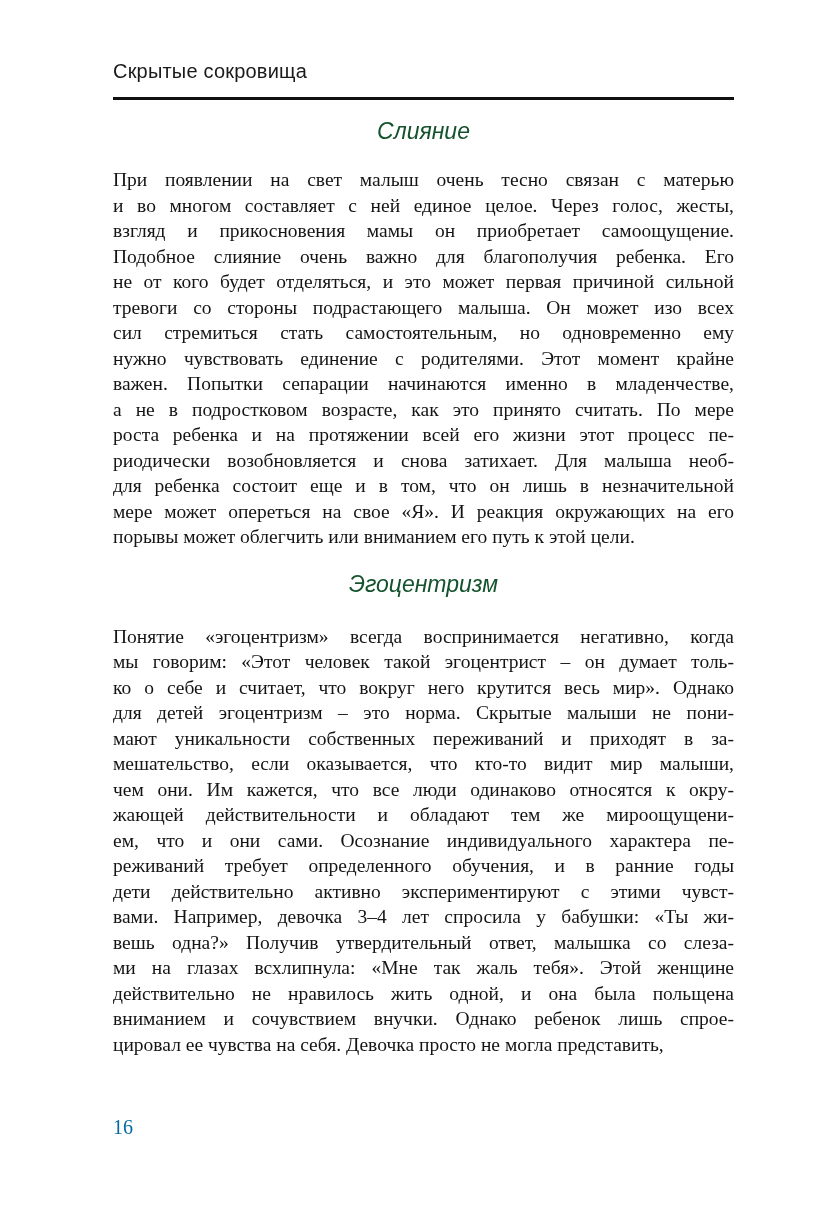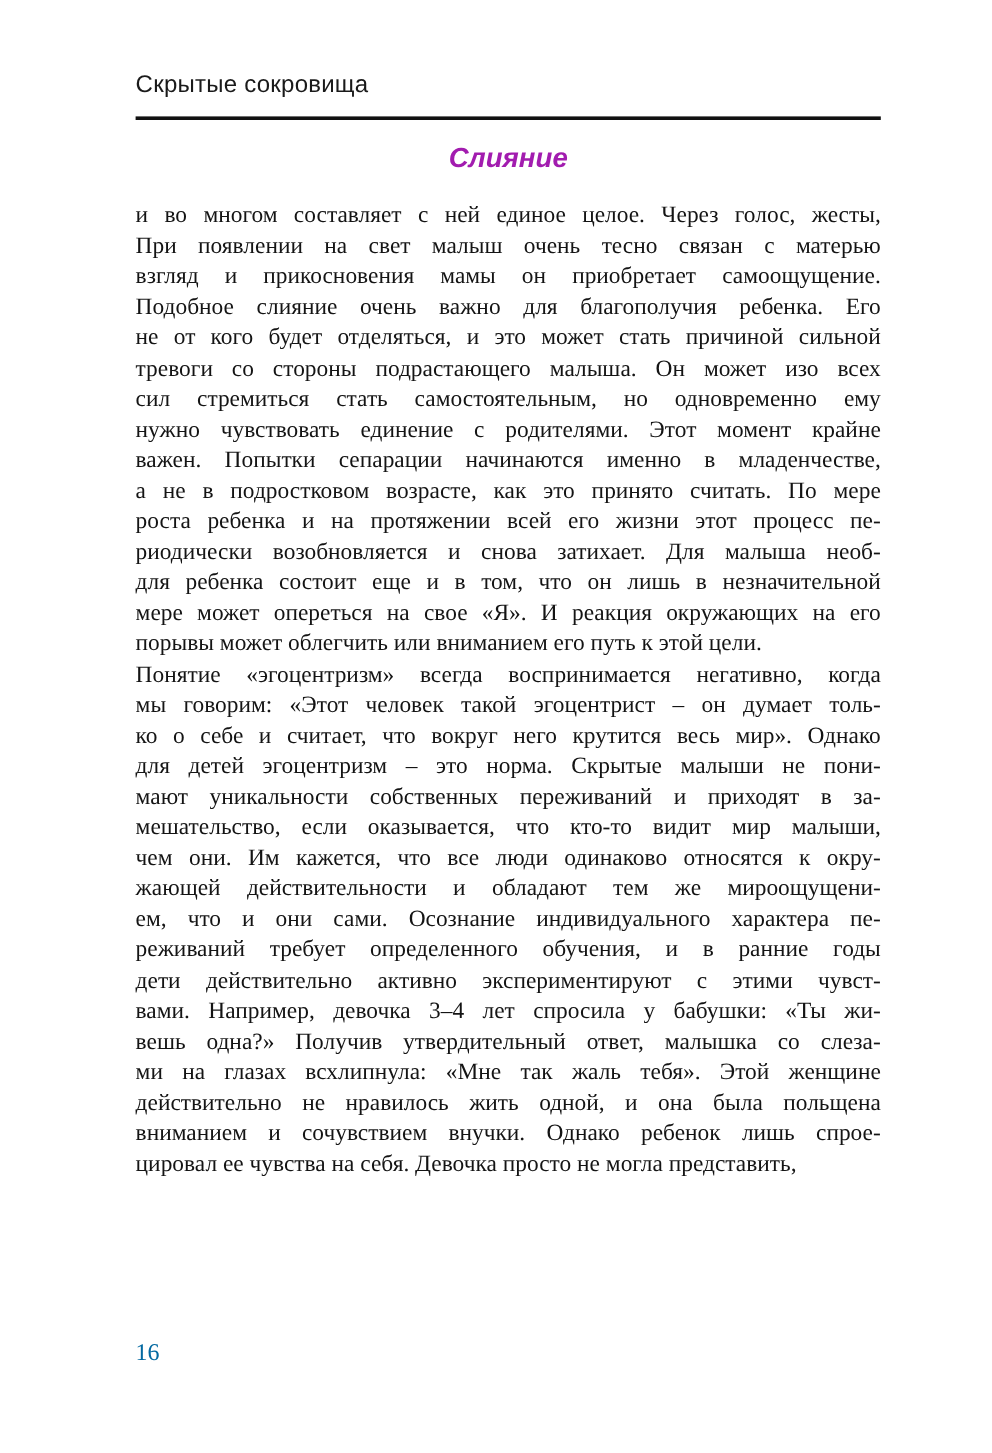--- a/index.html
+++ b/index.html
@@ -36,25 +36,25 @@
   }
   .content {
     position: absolute;
     left: 113px;
     top: 112px;
     width: 621px;
   }
   .section-heading {
     font-family: "Liberation Sans", sans-serif;
     font-style: italic;
-    font-weight: bold;
+    font-weight: normal;
     font-size: 23px;
     line-height: 27px;
     text-align: center;
-    color: #a21caf;
+    color: #14532d;
     margin: 21px 0 26px 0;
   }
   .section-heading:first-child {
     margin-top: 6px;
     margin-bottom: 22px;
   }
   .paragraph {
     margin: 0;
   }
   .line {
@@ -79,36 +79,37 @@
 </style>
 </head>
 <body>
 
 <div class="page">
   <div class="running-header">Скрытые сокровища</div>
   <div class="header-rule"></div>
   <div class="content" id="content">
       <h2 class="section-heading">Слияние</h2>
       <div class="paragraph">
+        <div class="line">При появлении на свет малыш очень тесно связан с матерью</div>
         <div class="line">и во многом составляет с ней единое целое. Через голос, жесты,</div>
-        <div class="line">При появлении на свет малыш очень тесно связан с матерью</div>
         <div class="line">взгляд и прикосновения мамы он приобретает самоощущение.</div>
         <div class="line">Подобное слияние очень важно для благополучия ребенка. Его</div>
-        <div class="line">не от кого будет отделяться, и это может стать причиной сильной</div>
+        <div class="line">не от кого будет отделяться, и это может первая причиной сильной</div>
         <div class="line">тревоги со стороны подрастающего малыша. Он может изо всех</div>
         <div class="line">сил стремиться стать самостоятельным, но одновременно ему</div>
         <div class="line">нужно чувствовать единение с родителями. Этот момент крайне</div>
         <div class="line">важен. Попытки сепарации начинаются именно в младенчестве,</div>
         <div class="line">а не в подростковом возрасте, как это принято считать. По мере</div>
         <div class="line">роста ребенка и на протяжении всей его жизни этот процесс пе-</div>
         <div class="line">риодически возобновляется и снова затихает. Для малыша необ-</div>
         <div class="line">для ребенка состоит еще и в том, что он лишь в незначительной</div>
         <div class="line">мере может опереться на свое «Я». И реакция окружающих на его</div>
         <div class="line last">порывы может облегчить или вниманием его путь к этой цели.</div>
       </div>
+      <h2 class="section-heading">Эгоцентризм</h2>
       <div class="paragraph">
         <div class="line">Понятие «эгоцентризм» всегда воспринимается негативно, когда</div>
         <div class="line">мы говорим: «Этот человек такой эгоцентрист – он думает толь-</div>
         <div class="line">ко о себе и считает, что вокруг него крутится весь мир». Однако</div>
         <div class="line">для детей эгоцентризм – это норма. Скрытые малыши не пони-</div>
         <div class="line">мают уникальности собственных переживаний и приходят в за-</div>
         <div class="line">мешательство, если оказывается, что кто-то видит мир малыши,</div>
         <div class="line">чем они. Им кажется, что все люди одинаково относятся к окру-</div>
         <div class="line">жающей действительности и обладают тем же мироощущени-</div>
         <div class="line">ем, что и они сами. Осознание индивидуального характера пе-</div>

